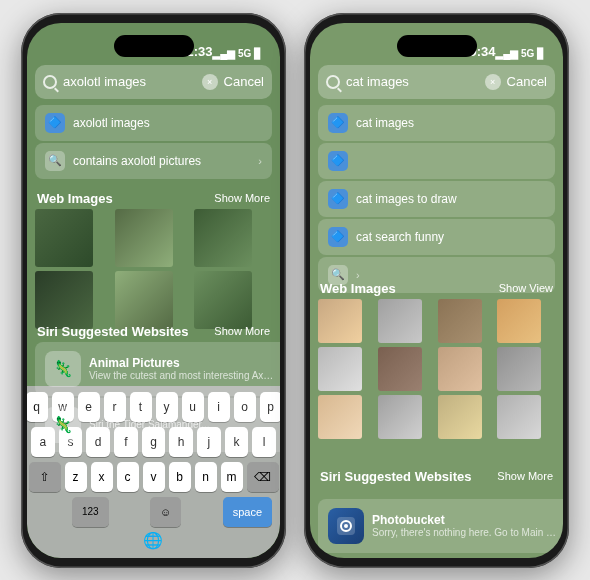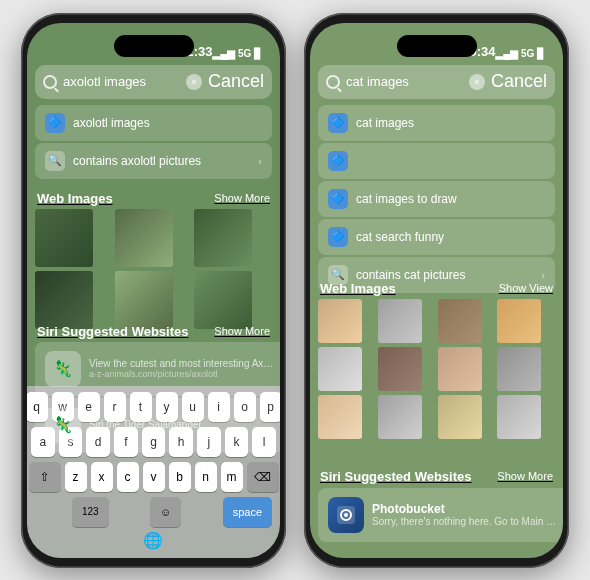--- a/index.html
+++ b/index.html
@@ -125,21 +125,21 @@
       align-items: center;
       justify-content: center;
       font-size: 9px;
       color: white;
       margin-right: 6px;
       cursor: pointer;
     }
 
     .cancel-btn {
       color: white;
-      font-size: 18px;
+      font-size: 13px;
       cursor: pointer;
     }
 
     
     .suggestions {
       position: absolute;
       top: 82px;
       left: 8px;
       right: 8px;
       z-index: 40;
@@ -181,21 +181,20 @@
       color: rgba(255,255,255,0.6);
       font-size: 11px;
     }
 
     
     .section-header {
       display: flex;
       justify-content: space-between;
       align-items: center;
       padding: 6px 10px 3px;
-      text-decoration: underline;
     }
 
     .section-title {
       color: white;
       font-size: 13px;
       font-weight: 700;
     }
 
     .section-more {
       color: white;
@@ -409,22 +408,22 @@
 
       <div style="position:absolute;top:295px;left:0;right:0;z-index:40;">
         <div class="section-header">
           <span class="section-title">Siri Suggested Websites</span>
           <span class="section-more">Show More</span>
         </div>
         <div class="suggested-sites" style="position:relative;top:0;">
           <div class="site-item">
             <div class="site-icon">🦎</div>
             <div class="site-info">
+              <div class="site-name">Animal Pictures</div>
               <div class="site-desc">View the cutest and most interesting Axolotl</div>
-              <div class="site-url">a-z-animals.com/pictures/axolotl</div>
             </div>
           </div>
           <div class="site-item">
             <div class="site-icon">🦎</div>
             <div class="site-info">
               <div class="site-desc">Siri the Tiger Salamander...</div>
             </div>
           </div>
         </div>
       </div>
@@ -510,21 +509,20 @@
         <div class="suggestion-item">
           <div class="sug-icon">🔷</div>
           <span class="sug-text">cat images to draw</span>
         </div>
         <div class="suggestion-item">
           <div class="sug-icon">🔷</div>
           <span class="sug-text">cat search funny</span>
         </div>
         <div class="suggestion-item">
           <div class="sug-icon search">🔍</div>
-          <span class="sug-text">contains cat pictures</span>
           <span class="sug-arrow">›</span>
         </div>
       </div>
 
       <div style="position:absolute;top:252px;left:0;right:0;z-index:40;">
         <div class="section-header">
           <span class="section-title">Web Images</span>
           <span class="section-more">Show View</span>
         </div>
         <div class="image-grid cols4" style="padding:0 8px;">
@@ -541,21 +539,21 @@
           <div class="grid-cell cat-11" style="height:44px; margin-top:2px;"></div>
           <div class="grid-cell cat-12" style="height:44px; margin-top:2px;"></div>
         </div>
       </div>
 
       <div style="position:absolute;top:440px;left:0;right:0;z-index:40;">
         <div class="section-header">
           <span class="section-title">Siri Suggested Websites</span>
           <span class="section-more">Show More</span>
         </div>
-        <div class="suggested-sites" style="position:relative;top:1px;">
+        <div class="suggested-sites" style="position:relative;top:12px;">
           <div class="site-item">
             <div class="site-icon photobucket-icon">
               <svg width="24" height="24" viewBox="0 0 24 24" fill="none">
                 <rect x="3" y="3" width="18" height="18" rx="4" fill="white" opacity="0.2"></rect>
                 <circle cx="12" cy="12" r="5" stroke="white" stroke-width="2" fill="none"></circle>
                 <circle cx="12" cy="12" r="2" fill="white"></circle>
               </svg>
             </div>
             <div class="site-info">
               <div class="site-name">Photobucket</div>

